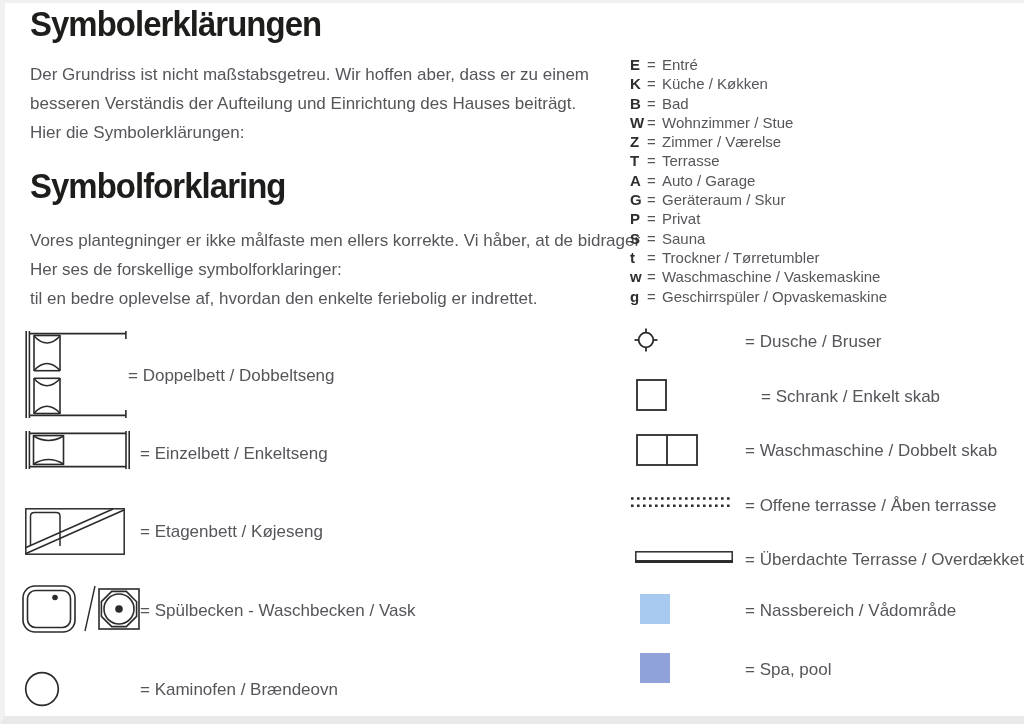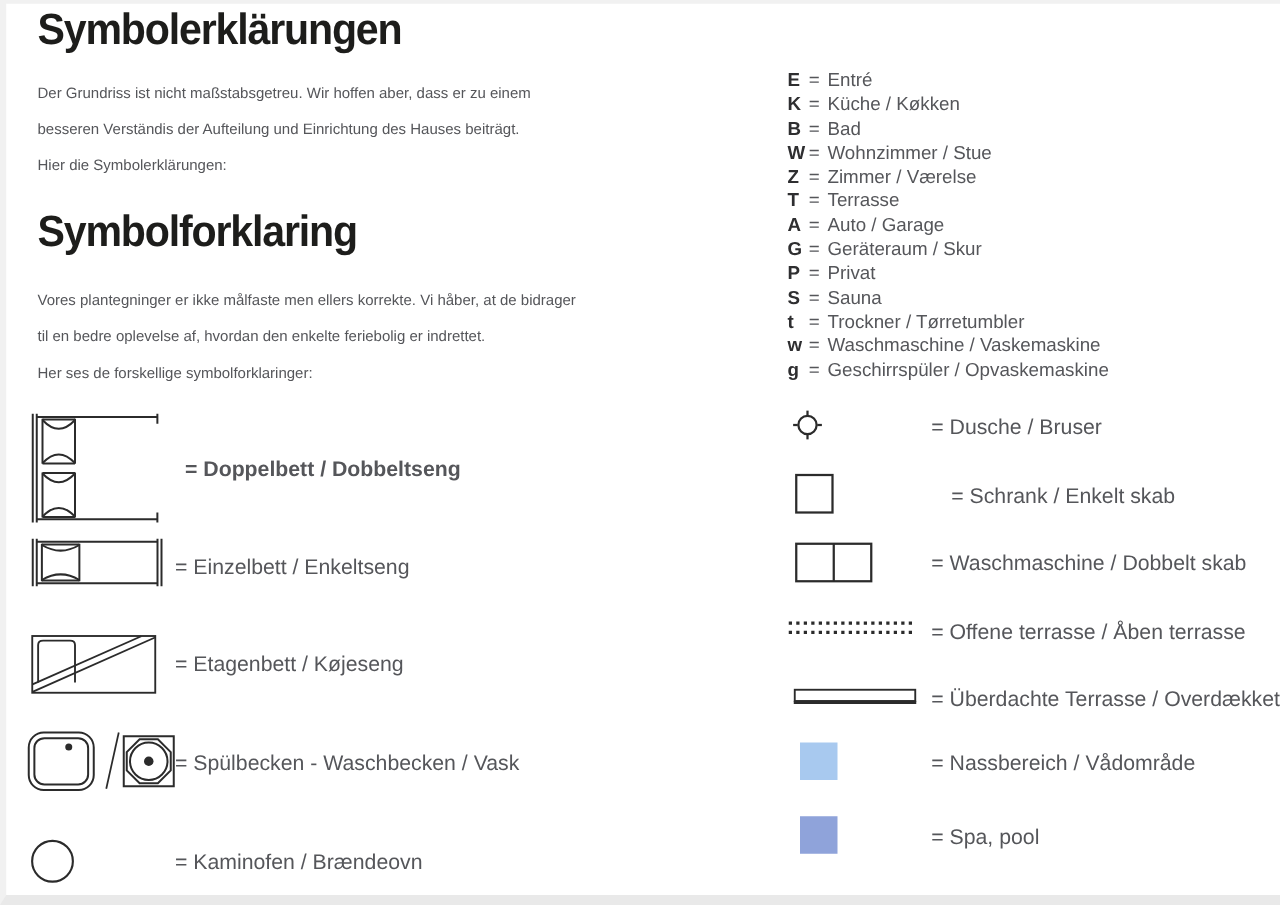--- a/index.html
+++ b/index.html
@@ -9,21 +9,21 @@
   }
   .edge-frame{
     position:absolute;inset:0;pointer-events:none;z-index:50;
     border-top:3px solid #f1f1f1;border-left:5px solid #f1f1f1;
     border-right:4px solid #f1f1f1;border-bottom:8px solid #e9e9e9;
   }
   .h1{
     position:absolute;left:30px;color:#1d1d1b;font-size:35px;font-weight:600;
     letter-spacing:-1px;white-space:nowrap;transform:scaleX(.94);transform-origin:left top;
   }
-  .para{position:absolute;left:30px;color:#55565a;font-size:12px;line-height:29px;white-space:nowrap;}
+  .para{position:absolute;left:30px;color:#55565a;font-size:17px;line-height:29px;white-space:nowrap;}
   .sym-label{position:absolute;color:#55565a;font-size:17px;white-space:nowrap;}
   .abbrev-list{position:absolute;left:630px;top:56px;}
   .abbrev-row{display:flex;align-items:baseline;height:19.3px;font-size:15px;color:#55565a;}
   .abbrev-letter{width:17px;font-weight:bold;color:#2e2e30;}
   .abbrev-eq{width:15px;text-align:left;color:#55565a;}
   .icon-box{position:absolute;}
   svg{display:block;overflow:visible;}
   .swatch{position:absolute;width:30px;height:30px;}
 </style>
 </head>
@@ -36,22 +36,22 @@
   <div class="para" style="top:60px;">
     <div>Der Grundriss ist nicht maßstabsgetreu. Wir hoffen aber, dass er zu einem</div>
     <div>besseren Verständis der Aufteilung und Einrichtung des Hauses beiträgt.</div>
     <div>Hier die Symbolerklärungen:</div>
   </div>
 
   <div class="h1" style="top:166px;">Symbolforklaring</div>
 
   <div class="para" style="top:226px;">
     <div>Vores plantegninger er ikke målfaste men ellers korrekte. Vi håber, at de bidrager</div>
+    <div>Her ses de forskellige symbolforklaringer:</div>
     <div>til en bedre oplevelse af, hvordan den enkelte feriebolig er indrettet.</div>
-    <div>Her ses de forskellige symbolforklaringer:</div>
   </div>
 
   <div class="abbrev-list">
     <div class="abbrev-row">
         <span class="abbrev-letter">E</span>
         <span class="abbrev-eq">=</span>
         <span>Entré</span>
       </div>
     <div class="abbrev-row">
         <span class="abbrev-letter">K</span>
@@ -130,21 +130,21 @@
       <path d="M9,39.5 Q22,25.5 35,39.5"></path>
       <line x1="9" y1="39.7" x2="35" y2="39.7"></line>
       <line x1="9" y1="47" x2="9" y2="83"></line>
       <line x1="35" y1="47" x2="35" y2="83"></line>
       <line x1="9" y1="47.3" x2="35" y2="47.3"></line>
       <path d="M9,47.8 Q22,61.8 35,47.8"></path>
       <path d="M9,82.3 Q22,68.3 35,82.3"></path>
       <line x1="9" y1="82.5" x2="35" y2="82.5"></line>
     </svg>
   </div>
-  <div class="sym-label" style="left:148px;top:366px;font-weight:bold;">= Doppelbett / Dobbeltseng</div>
+  <div class="sym-label" style="left:128px;top:366px;">= Doppelbett / Dobbeltseng</div>
 
   <div class="icon-box" style="left:25px;top:431px;">
     <svg width="106" height="38" viewBox="0 0 106 38" fill="none" stroke="#2b2b2b" stroke-width="1.6">
       <line x1="1.2" y1="0" x2="1.2" y2="38"></line>
       <line x1="4.4" y1="0" x2="4.4" y2="38"></line>
       <line x1="101" y1="0" x2="101" y2="38"></line>
       <line x1="104.2" y1="0" x2="104.2" y2="38"></line>
       <line x1="4" y1="2.4" x2="101" y2="2.4"></line>
       <line x1="4" y1="35.6" x2="101" y2="35.6"></line>
       <line x1="8.5" y1="4" x2="8.5" y2="34"></line>

